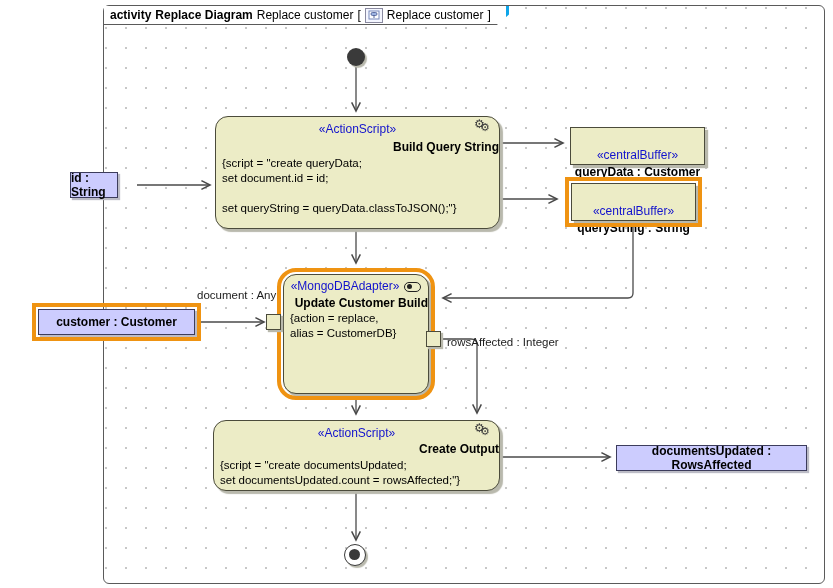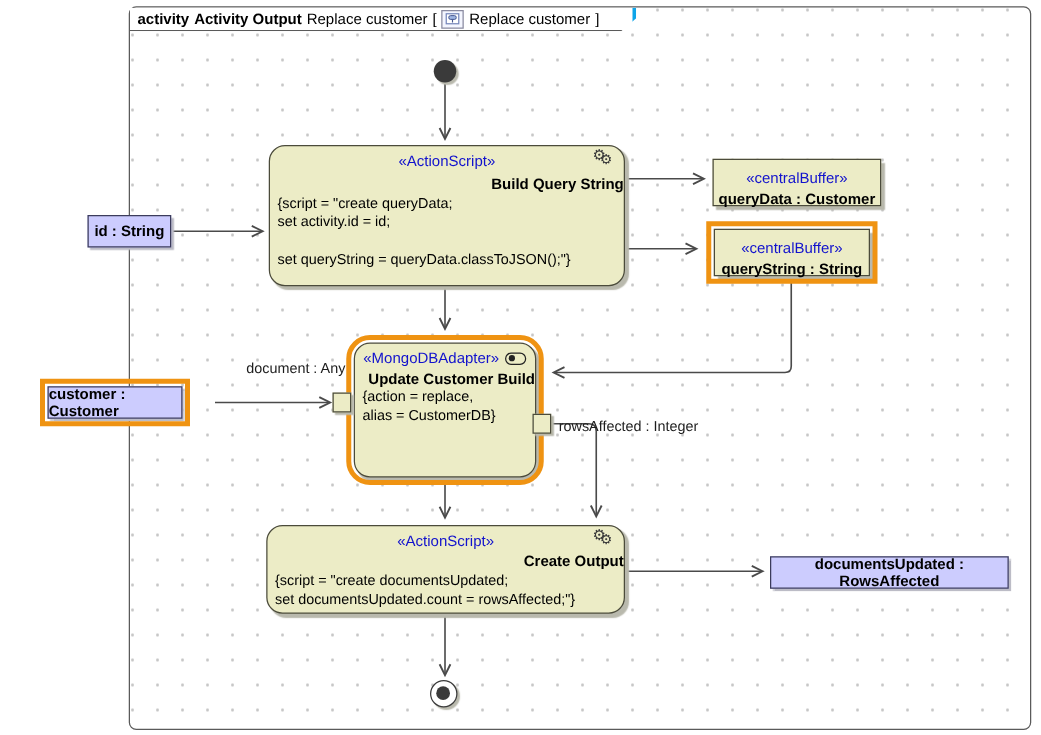--- a/index.html
+++ b/index.html
@@ -18,21 +18,21 @@
   .hicon{display:inline-flex;width:16px;height:13px;border:1px solid #8a8aa0;background:#f4f6ff;
          align-items:center;justify-content:center;}
   .hicon svg{display:block;}
   
   .action{position:absolute;background:#ececc6;border:1.4px solid #4b4b3b;border-radius:13px;
           box-shadow:3px 3px 1px #b9b9ad;padding-top:4px;box-sizing:border-box;}
   .stereo{color:#1212cd;font-size:12px;text-align:center;line-height:17px;}
   .ntitle{font-weight:bold;font-size:12px;text-align:right;line-height:18px;}
   .body-line{font-size:11.5px;line-height:15px;min-height:15px;text-align:left;padding-left:6px;padding-right:4px;white-space:nowrap;}
   .buffer{position:absolute;background:#ececc6;border:1.2px solid #4b4b3b;
-          box-shadow:3px 3px 1px #b9b9ad;text-align:center;padding-top:6px;box-sizing:border-box;}
+          box-shadow:3px 3px 1px #b9b9ad;text-align:center;padding-top:19px;box-sizing:border-box;}
   .buffer .blabel{font-weight:bold;font-size:12px;line-height:17px;}
   .objbox{position:absolute;background:#ccccfe;border:1.2px solid #3c3c5c;
           box-shadow:2px 2px 1px #bcbcc6;display:flex;align-items:center;justify-content:center;
           font-weight:bold;font-size:12px;box-sizing:border-box;}
   .hl{outline:4px solid #ef9312;outline-offset:2px;}
   .gears{position:absolute;top:3px;right:7px;color:#3a3a3a;width:18px;height:16px;}
   .gears .g1{position:absolute;left:0;top:-3px;font-size:12px;}
   .gears .g2{position:absolute;left:6px;top:1px;font-size:11px;}
   .toggle-icon{display:inline-block;width:15px;height:8px;border:1.3px solid #222;border-radius:5px;
                margin-left:5px;position:relative;vertical-align:middle;}
@@ -69,68 +69,68 @@
     <path d="M633,224 V293 Q633,298 628,298 H444" fill="none" stroke="#4a4a4a" stroke-width="1.3" marker-end="url(#arr)"></path>
     <path d="M172,322 H263" fill="none" stroke="#4a4a4a" stroke-width="1.3" marker-end="url(#arr)"></path>
     <path d="M442,339 H471 Q477,339 477,345 V412" fill="none" stroke="#4a4a4a" stroke-width="1.3" marker-end="url(#arr)"></path>
     <path d="M356,377 V413" fill="none" stroke="#4a4a4a" stroke-width="1.3" marker-end="url(#arr)"></path>
     <path d="M500,457 H609" fill="none" stroke="#4a4a4a" stroke-width="1.3" marker-end="url(#arr)"></path>
     <path d="M356,492 V539" fill="none" stroke="#4a4a4a" stroke-width="1.3" marker-end="url(#arr)"></path>
   </svg>
 
   <div class="header-tab">
     <span class="bold">activity</span>
-    <span class="bold">Activity Output</span>
+    <span class="bold">Replace Diagram</span>
     <span>Replace customer</span>
     <span>[</span>
     <span class="hicon">
       <svg width="12" height="10" viewBox="0 0 12 10">
         <rect x="1" y="1" width="10" height="8" fill="#ffffff" stroke="#7788bb" stroke-width="1"></rect>
         <rect x="3" y="2.5" width="6" height="3" rx="1.4" fill="#9db4e2" stroke="#44558f" stroke-width="0.8"></rect>
         <path d="M6,5.5 V8" stroke="#44558f" stroke-width="0.9"></path>
       </svg>
     </span>
     <span>Replace customer</span>
     <span>]</span>
   </div>
 
   <div class="initial-node"></div>
 
   <div class="action" style="left:215px;top:116px;width:285px;height:113px;">
     <div class="stereo">«ActionScript»</div>
     <div class="ntitle">Build Query String</div>
     <div class="body-line">{script = "create queryData;</div>
-    <div class="body-line">set activity.id = id;</div>
+    <div class="body-line">set document.id = id;</div>
     <div class="body-line"></div>
     <div class="body-line">set queryString = queryData.classToJSON();"}</div>
     <div class="gears">
         <span class="g1">⚙</span>
         <span class="g2">⚙</span>
       </div>
   </div>
 
   <div class="buffer" style="left:570px;top:127px;width:135px;height:38px;">
     <div class="stereo">«centralBuffer»</div>
     <div class="blabel">queryData : Customer</div>
   </div>
 
   <div class="buffer hl" style="left:571px;top:183px;width:125px;height:38px;">
     <div class="stereo">«centralBuffer»</div>
     <div class="blabel">queryString : String</div>
   </div>
 
-  <div class="objbox" style="left:70px;top:172px;width:67px;height:26px;">
+  <div class="objbox" style="left:70px;top:172px;width:48px;height:26px;">
     <span>id : String</span>
   </div>
 
-  <div class="objbox hl" style="left:38px;top:309px;width:108px;height:26px;">
+  <div class="objbox hl" style="left:38px;top:309px;width:157px;height:26px;">
     <span>customer : Customer</span>
   </div>
 
-  <div class="action hl" style="left:283px;top:274px;width:146px;height:108px;padding-top:3px;">
+  <div class="action hl" style="left:283px;top:274px;width:146px;height:120px;padding-top:3px;">
     <div class="stereo stereo-row">
       <span>«MongoDBAdapter»</span>
       <span class="toggle-icon">
           <span class="dot"></span>
         </span>
     </div>
     <div class="ntitle" style="line-height:16px;">Update Customer Build</div>
     <div class="body-line">{action = replace,</div>
     <div class="body-line">alias = CustomerDB}</div>
   </div>

